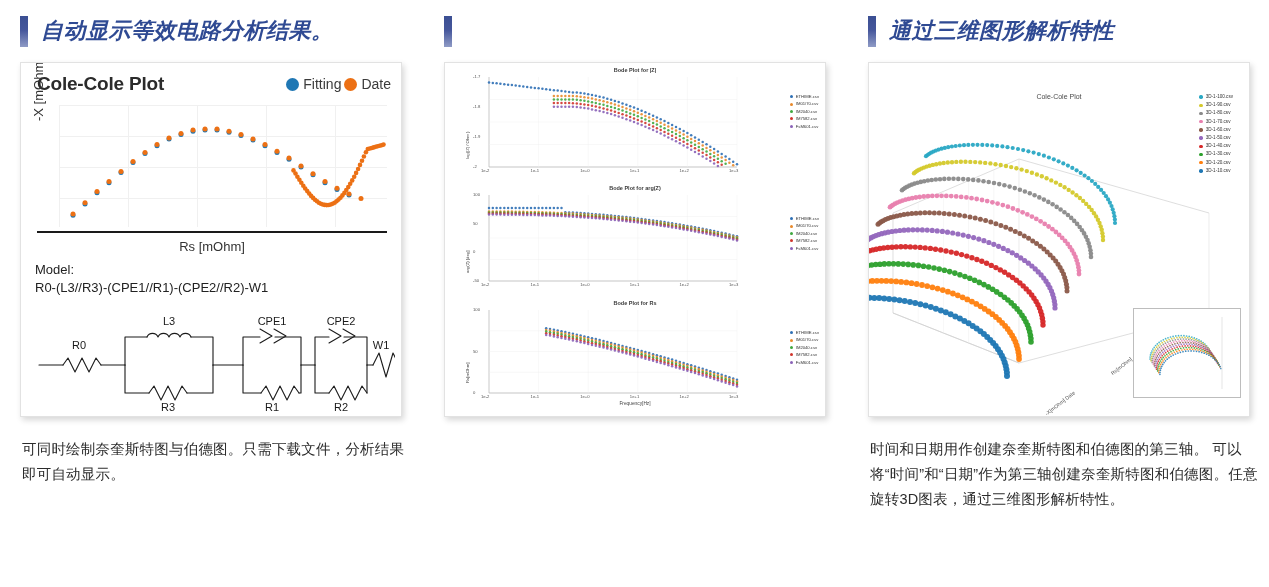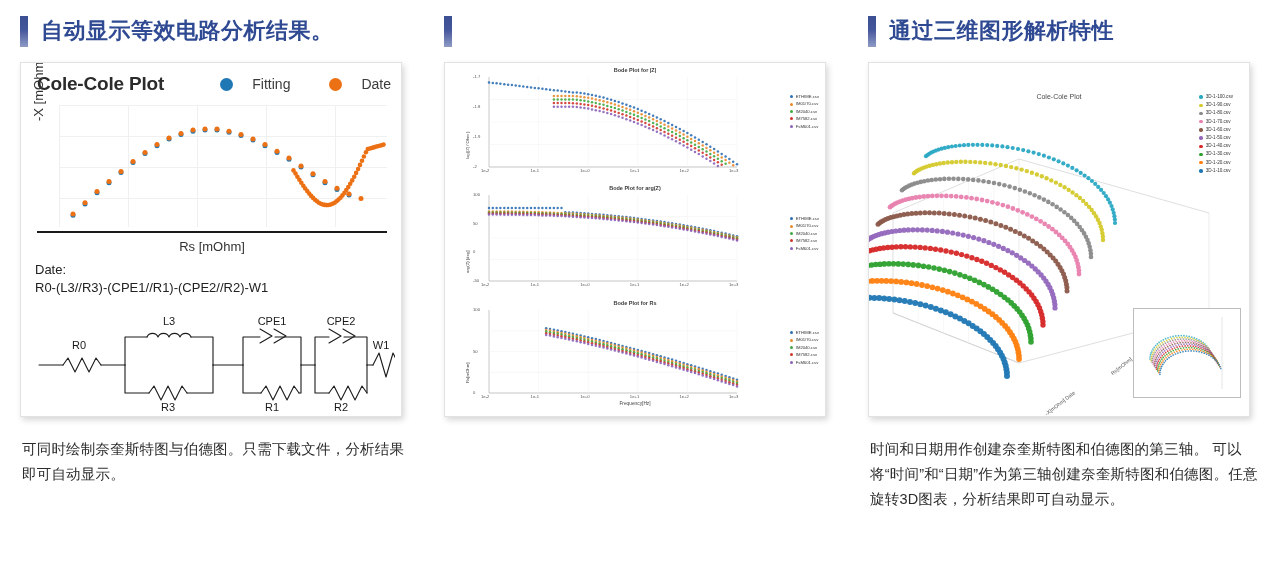--- a/index.html
+++ b/index.html
@@ -26,20 +26,21 @@
   .col-3 { left: 856px; }
 
   
   .heading-row {
     position: absolute;
     top: 14px;
     left: 12px;
     display: flex;
     align-items: center;
     height: 34px;
+    font-style: italic;
   }
   .heading-bar {
     width: 8px;
     height: 31px;
     margin-right: 13px;
     background: linear-gradient(180deg, #3b4f93 0%, #45569b 45%, #8f9bc6 100%);
     flex: 0 0 auto;
   }
   .heading-text {
     font-size: 22px;
@@ -89,21 +90,21 @@
   .cc-legend {
     position: absolute;
     right: 10px;
     top: 13px;
     display: flex;
     align-items: center;
     gap: 3px;
     font-size: 14px;
     color: #3b3b3b;
   }
-  .cc-legend .item { display: flex; align-items: center; gap: 19px; margin-left: 36px; }
+  .cc-legend .item { display: flex; align-items: center; gap: 4px; }
   .dot { width: 13px; height: 13px; border-radius: 50%; display: inline-block; }
   .dot.blue { background: #1f77b4; }
   .dot.orange { background: #ec7014; }
 
   .cc-plot {
     position: absolute;
     left: 16px;
     top: 42px;
     width: 350px;
     height: 122px;
@@ -368,21 +369,21 @@
               <circle cx="342.6" cy="40.7" r="2.3" fill="#ec7014"></circle>
               <circle cx="344.5" cy="40.2" r="2.3" fill="#ec7014"></circle>
               <circle cx="346.5" cy="39.6" r="2.3" fill="#ec7014"></circle>
             </g>
         </svg>
       </div>
 
       <div class="cc-axisline"></div>
       <div class="cc-xlabel">Rs [mOhm]</div>
 
-      <div class="cc-model"><span>Date:</span>
+      <div class="cc-model"><span>Model:</span>
 <span>R0-(L3//R3)-(CPE1//R1)-(CPE2//R2)-W1</span></div>
 
       <svg class="circuit" width="366" height="110" viewBox="0 0 366 110">
         <g fill="none" stroke="#1a1a1a" stroke-width="1.1" stroke-linecap="round" stroke-linejoin="round">
 
           <path d="M10 62 H34"></path>
           <path d="M34 62 l5 -7 l7 14 l7 -14 l7 14 l7 -14 l5 7"></path>
           <path d="M72 62 H96"></path>
 
           <path d="M96 62 V34 H118"></path>
@@ -2384,17 +2385,17 @@
               <circle cx="25.9" cy="65.3" r="0.85" fill="#1f77b4" opacity="0.85"></circle>
               <line x1="88" y1="8" x2="88" y2="80" stroke="#dedede" stroke-width="0.8"></line>
             </g>
         </svg>
       </div>
 
     </div>
 
     <div class="caption">
       <p>时间和日期用作创建奈奎斯特图和伯德图的第三轴。
-可以将“时间”和“日期”作为第三轴创建奈奎斯特图和伯德图。任意旋转3D图表，分析结果即可自动显示。</p>
+可以将“时间”和“日期”作为第三轴创建奈奎斯特图和伯德图。任意旋转3D图表，通过三维图形解析特性。</p>
     </div>
   </div>
 
 </div>
 
 </body></html>

